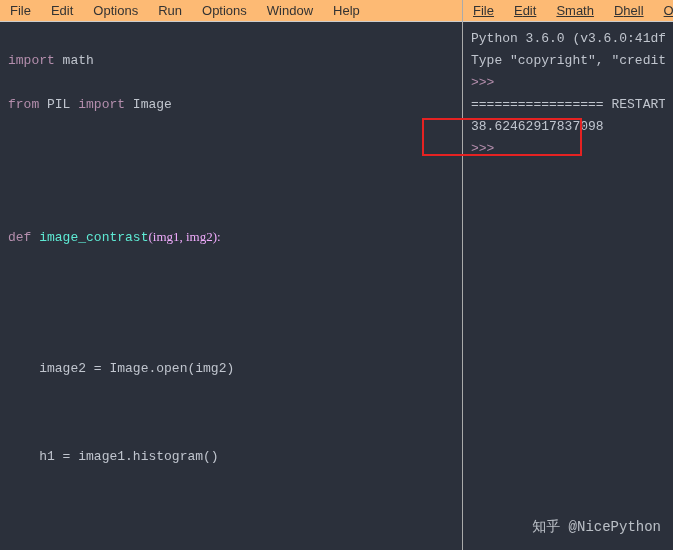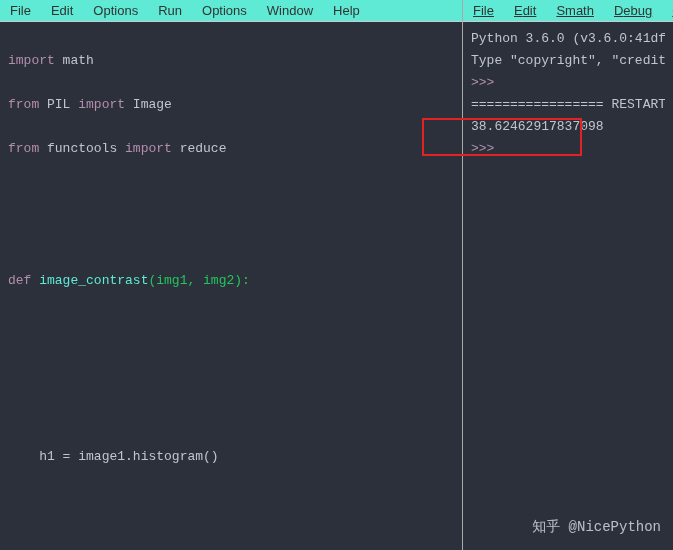--- a/index.html
+++ b/index.html
@@ -8,21 +8,21 @@
       width: 673px;
       height: 550px;
       background: #2b303b;
       font-family: "Segoe UI", Tahoma, sans-serif;
       font-size: 13px;
       overflow: hidden;
       position: relative;
     }
     .menubar {
       display: flex;
-      background: #5eead4;
+      background: #fdba74;
       color: #333;
       height: 22px;
       align-items: center;
       border-bottom: 1px solid #ccc;
     }
     .menubar-item {
       padding: 2px 10px;
       cursor: default;
     }
     .left-pane {
@@ -48,21 +48,21 @@
       white-space: pre;
       overflow: hidden;
       position: relative;
     }
     .editor { padding-right: 12px; }
     .shell { white-space: normal; word-break: break-word; }
     .shell .line { white-space: nowrap; overflow: hidden; }
     .tok-kw { color: #b48ead; }         
     .tok-mod { color: #c0c5ce; }        
     .tok-name { color: #5eead4; }    
-    .tok-op { color: #22c55e; } 
+    .tok-op { color: #f0abfc; font-family: Liberation Serif, serif; } 
     .scrollbar {
       position: absolute;
       right: 0; top: 22px; bottom: 0;
       width: 14px;
       background: #ddd;
     }
     .scrollbar::after {
       content: ""; position: absolute;
       left: 2px; right: 2px; top: 10px; height: 380px;
       background: #b5b5b5;
@@ -99,26 +99,26 @@
     <div class="menubar-item">Edit</div>
     <div class="menubar-item">Options</div>
     <div class="menubar-item">Run</div>
     <div class="menubar-item">Options</div>
     <div class="menubar-item">Window</div>
     <div class="menubar-item">Help</div>
   </div>
   <div class="editor">
 <div class="code-line"><span class="tok-kw">import </span><span class="tok-mod">math</span></div>
 <div class="code-line"><span class="tok-kw">from </span><span class="tok-mod">PIL </span><span class="tok-kw">import </span><span class="tok-mod">Image</span></div>
-<div class="code-line"><span class="tok-kw">from </span><span class="tok-mod">functools </span><span class="tok-kw">import </span><span class="tok-mod">reduce</span></div>
 <div class="code-line"></div>
 <div class="code-line"></div>
 <div class="code-line"><span class="tok-kw">def </span><span class="tok-name">image_contrast</span><span class="tok-op">(img1, img2):</span></div>
 <div class="code-line"></div>
 <div class="code-line"><span>    </span></div>
+<div class="code-line"><span>    </span><span class="tok-mod">image2 = Image.open(img2)</span></div>
 <div class="code-line"></div>
 <div class="code-line"><span>    </span><span class="tok-mod">h1 = image1.histogram()</span></div>
 
 
 
 
 
 
 
 
@@ -126,21 +126,21 @@
 
   </div>
   <div class="scrollbar"></div>
 </div>
 
 <div class="right-pane">
   <div class="menubar shell-menu">
     <div class="menubar-item"><span>F</span><span class="nou">ile</span></div>
     <div class="menubar-item"><span>E</span><span class="nou">dit</span></div>
     <div class="menubar-item"><span>S</span><span class="nou">math</span></div>
-    <div class="menubar-item"><span>D</span><span class="nou">ebug</span></div>
+    <div class="menubar-item"><span>D</span><span class="nou">hell</span></div>
     <div class="menubar-item"><span>O</span></div>
   </div>
   <div class="shell">
     <div class="line">Python 3.6.0 (v3.6.0:41df79263a11, De</div>
     <div class="line">Type "copyright", "credits" or "license()</div>
     <div class="line" style="color:#b48ead">&gt;&gt;&gt;</div>
     <div class="line"> ================= RESTART: C:\Us</div>
     <div class="line"></div>
     <div class="line">38.62462917837098</div>
     <div class="line" style="color:#b48ead">&gt;&gt;&gt;</div>

